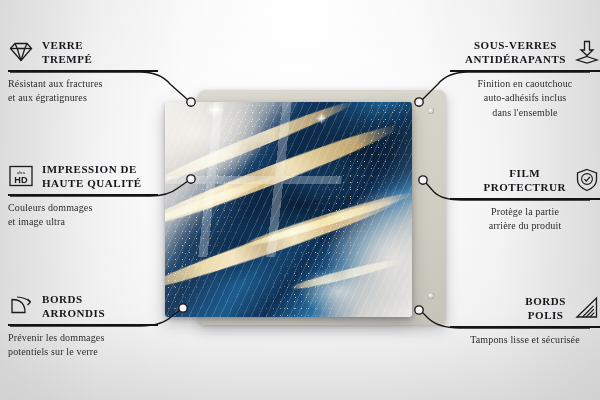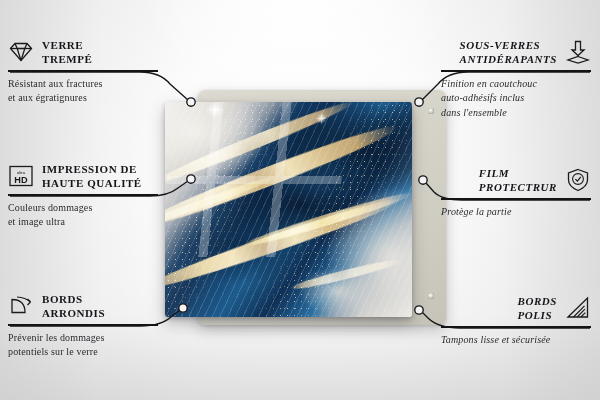--- a/index.html
+++ b/index.html
@@ -177,21 +177,21 @@
   }
   .sparkle.s1 { left: 40px; top: -2px; }
   .sparkle.s2 { left: 150px; top: 10px; width: 13px; height: 13px; opacity: .8; }
 
   
   .feature {
     position: absolute;
     width: 150px;
   }
   .feature.left  { left: 8px;  text-align: left; }
-  .feature.right { right: 9px; text-align: left; font-style: italic; }
+  .feature.right { right: 0; text-align: center; }
 
   .feat-head {
     display: flex;
     align-items: center;
     gap: 8px;
   }
   .feature.right .feat-head { flex-direction: row-reverse; }
 
   .feat-icon {
     flex: 0 0 auto;
@@ -409,20 +409,21 @@
           </svg>
       </span>
       <div class="feat-title">
         <div>FILM</div>
         <div>PROTECTRUR</div>
       </div>
     </div>
     <div class="feat-rule"></div>
     <div class="feat-desc">
       <div>Protège la partie</div>
+      <div>arrière du produit</div>
     </div>
   </div>
 
   <div class="feature right" id="feature-polished">
     <div class="feat-head">
       <span class="feat-icon">
         <svg viewBox="0 0 26 26">
             <g stroke="currentColor" stroke-width="1.3" fill="none">
           <path d="M3 22 L22.5 3 V22 Z"></path>
         </g>

